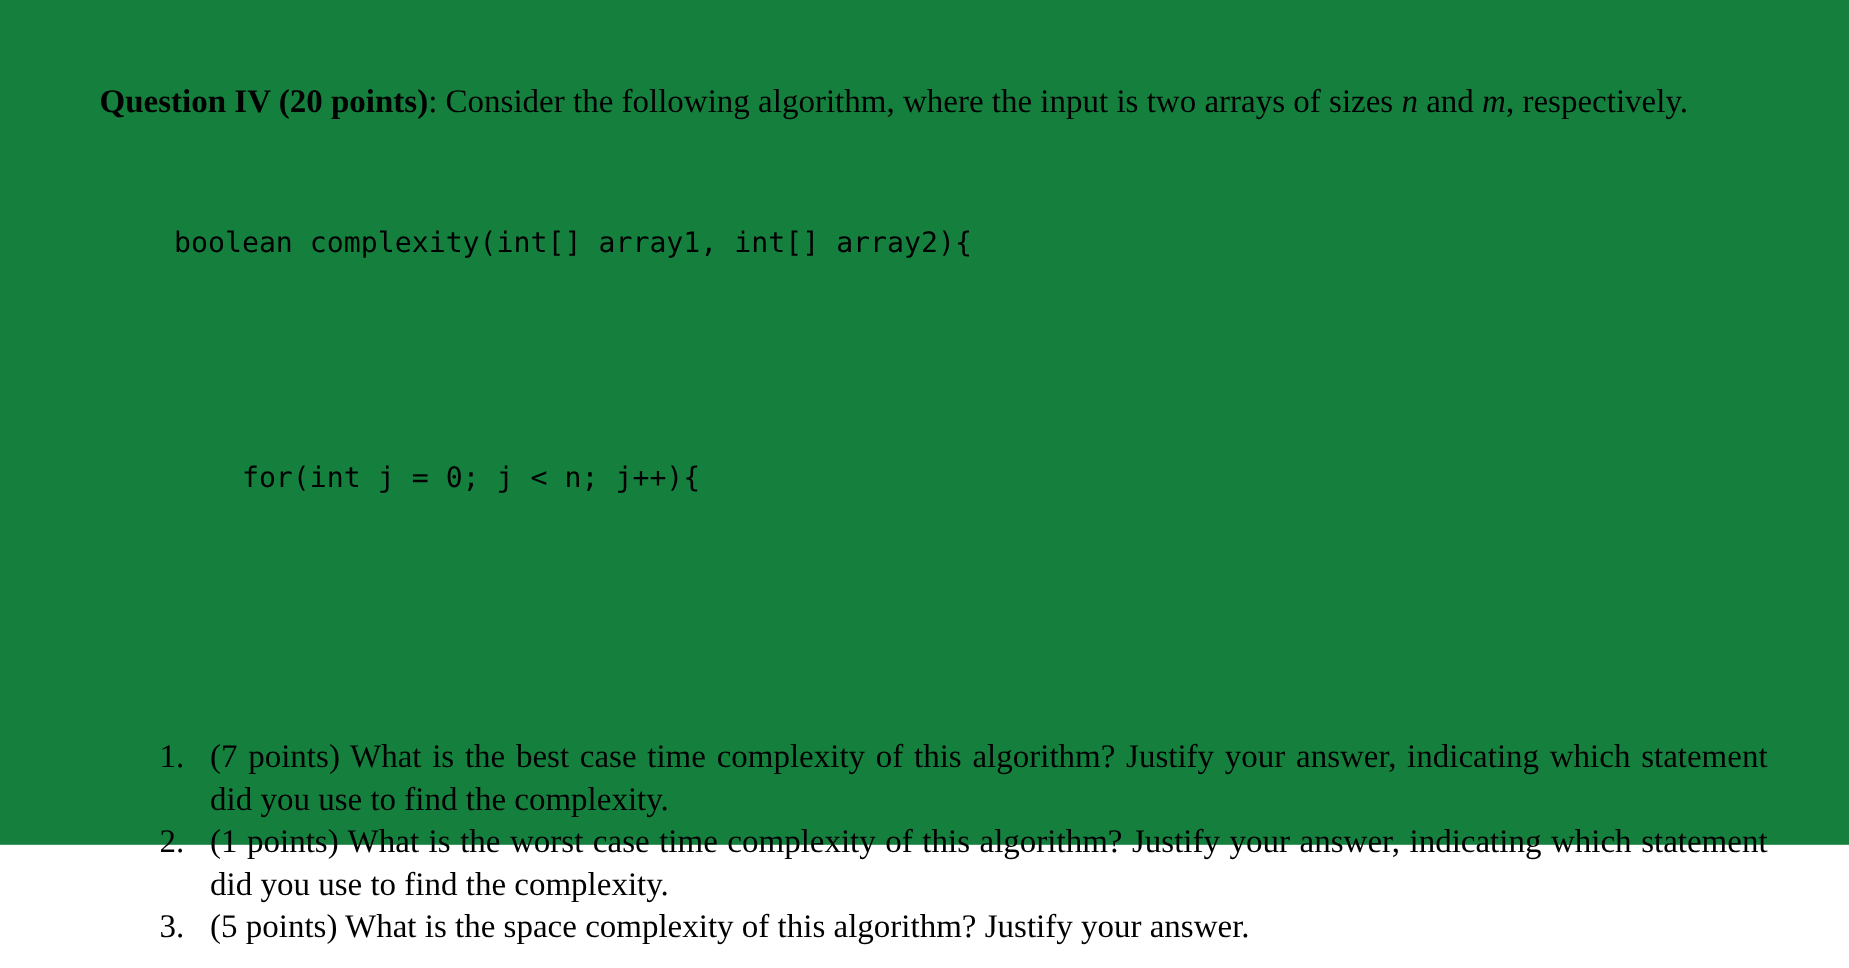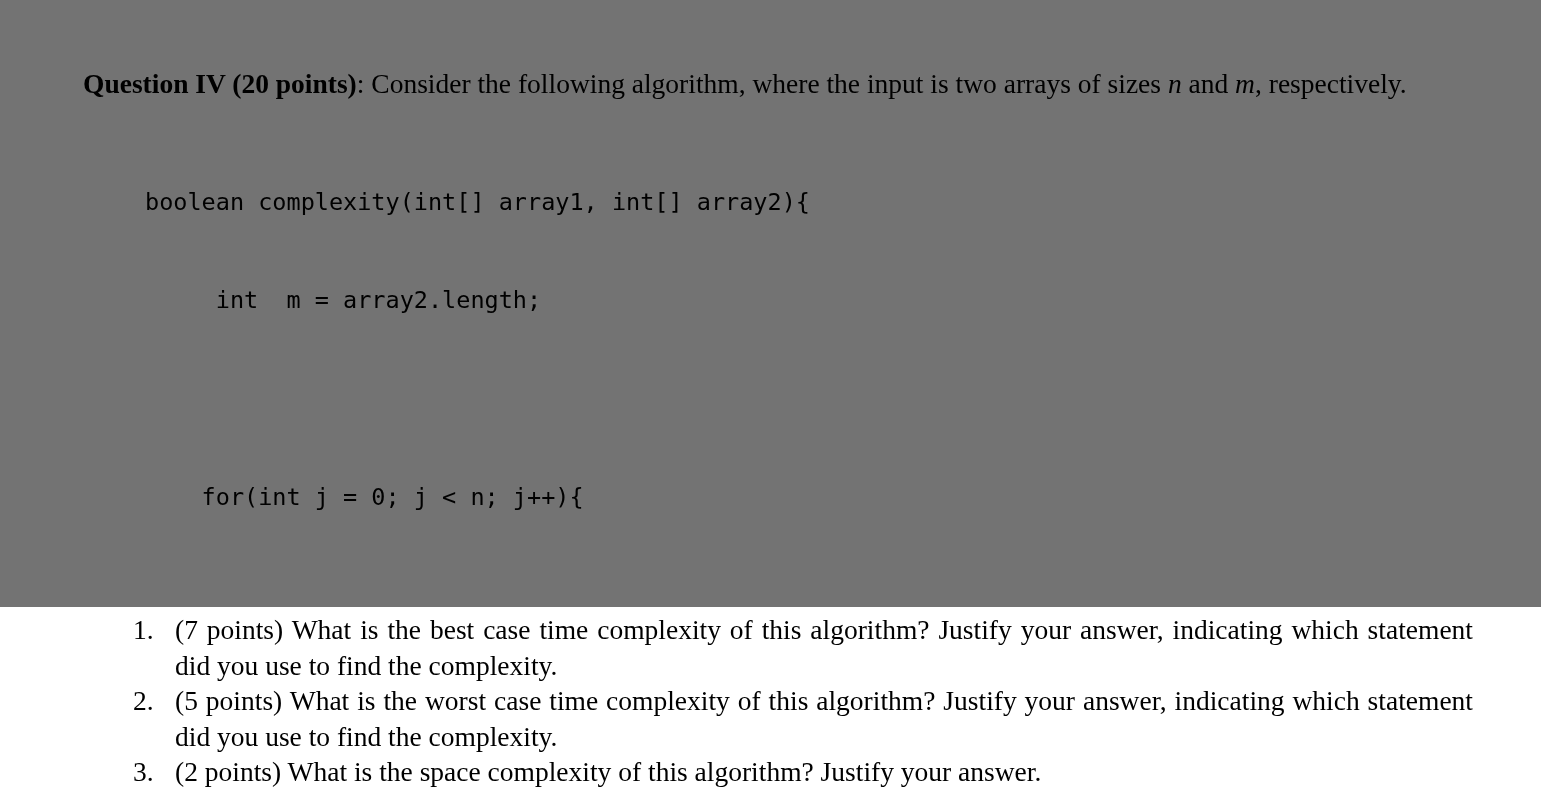--- a/index.html
+++ b/index.html
@@ -10,22 +10,22 @@
   body {
     width: 1541px;
     height: 807px;
     font-family: "Liberation Serif", "DejaVu Serif", serif;
     color: #000000;
     overflow: hidden;
   }
   .page {
     position: relative;
     width: 1541px;
-    height: 607px;
-    background: #737373;
+    height: 704px;
+    background: #15803d;
   }
 
   
   .intro {
     position: absolute;
     left: 83px;
     top: 38px;
     width: 1383px;
     font-size: 27.5px;
     line-height: 36px;
@@ -96,40 +96,39 @@
 </style>
 </head>
 <body>
 
 <div class="page">
 
   <p class="intro"><span class="qlabel">Question IV (20 points)</span><span>: Consider the following algorithm, where the input is two arrays of sizes </span><span class="var">n</span><span> and </span><span class="var">m</span><span>, respectively.</span></p>
 
   <div class="code">
     <span class="ln">boolean complexity(int[] array1, int[] array2){</span>
-    <span class="ln">     int  m = array2.length;</span>
     <span class="ln blank"></span>
     <span class="ln">    for(int j = 0; j &lt; n; j++){</span>
     
     
     
     
     
     
     
   </div>
 
   <ol class="qlist">
     <li>
       <span class="marker">1.</span>
       <span class="body">(7 points) What is the best case time complexity of this algorithm? Justify your answer, indicating which statement did you use to find the complexity.</span>
     </li>
     <li>
       <span class="marker">2.</span>
-      <span class="body">(5 points) What is the worst case time complexity of this algorithm? Justify your answer, indicating which statement did you use to find the complexity.</span>
+      <span class="body">(1 points) What is the worst case time complexity of this algorithm? Justify your answer, indicating which statement did you use to find the complexity.</span>
     </li>
     <li class="nojust">
       <span class="marker">3.</span>
-      <span class="body">(2 points) What is the space complexity of this algorithm? Justify your answer.</span>
+      <span class="body">(5 points) What is the space complexity of this algorithm? Justify your answer.</span>
     </li>
   </ol>
 
 </div>
 
 </body></html>

